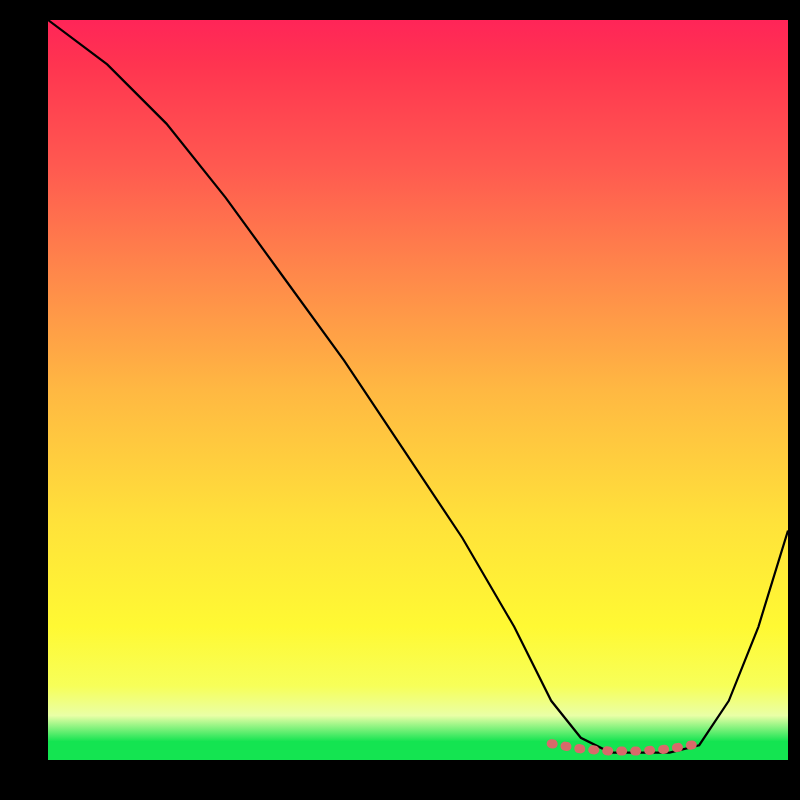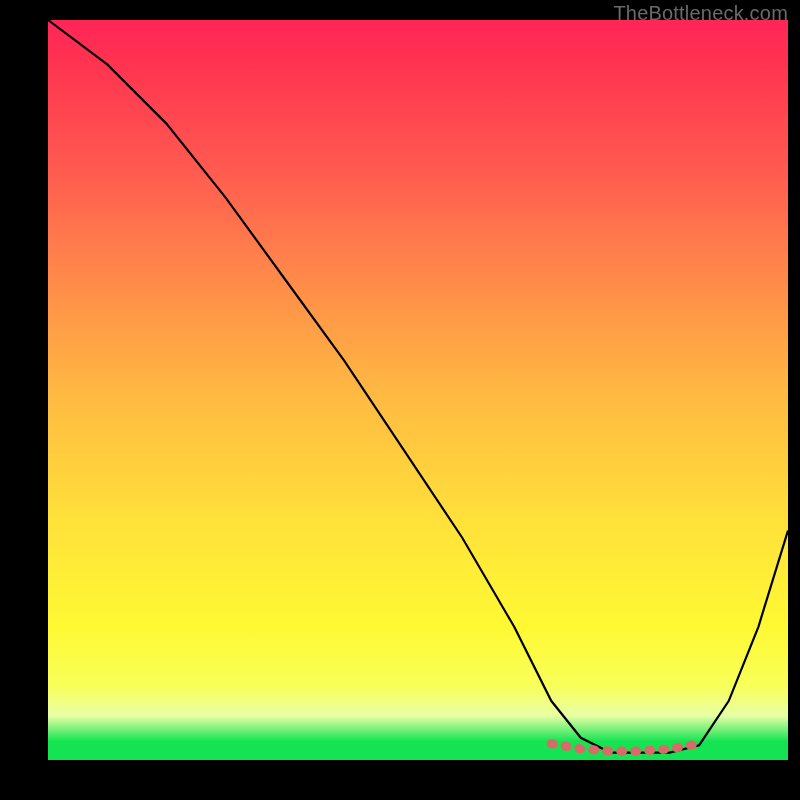--- a/index.html
+++ b/index.html
@@ -61,14 +61,13 @@
     <svg class="curve" viewBox="0 0 740 740" preserveAspectRatio="none">
       <g>
         <path id="curve-path" d="M0.0 0.0 L59.2 44.4 L118.4 103.6 L177.6 177.6 L236.8 259.0 L296.0 340.4 L355.2 429.2 L414.4 518.0 L466.2 606.8 L503.2 680.8 L532.8 717.8 L562.4 732.6 L592.0 732.6 L621.6 732.6 L651.2 725.2 L680.8 680.8 L710.4 606.8 L740.0 510.6 " fill="none" stroke="#000" stroke-width="2.2"></path>
       </g>
       <g id="highlight-dots">
           <path d="M503.2 723.7 L532.8 728.9 L562.4 731.1 L592.0 731.1 L621.6 728.9 L651.2 723.7 " fill="none" stroke="#d86a6a" stroke-width="9" stroke-linecap="round" stroke-dasharray="2 12"></path>
         </g>
     </svg>
   </div>
 
-  <div class="watermark">TheBottleneck.com</div>
 </div>
 
 </body></html>

